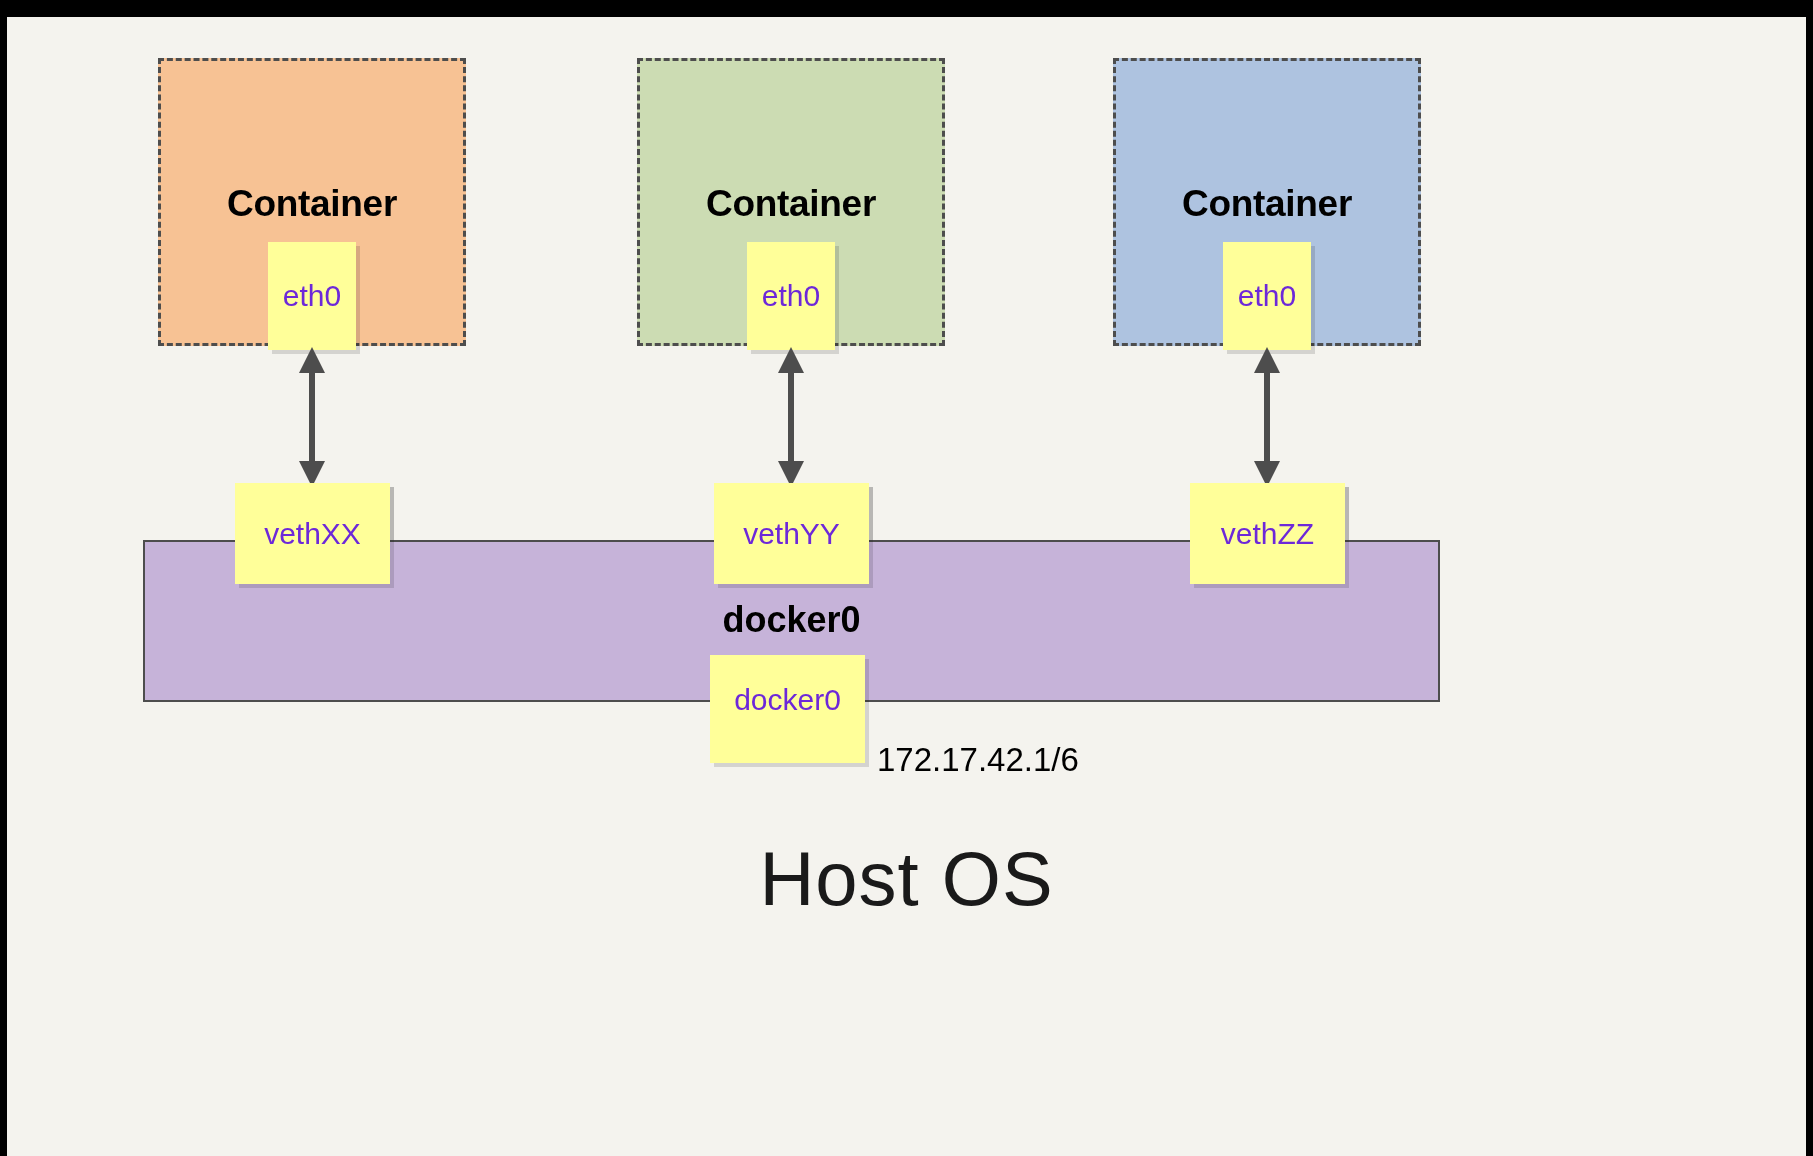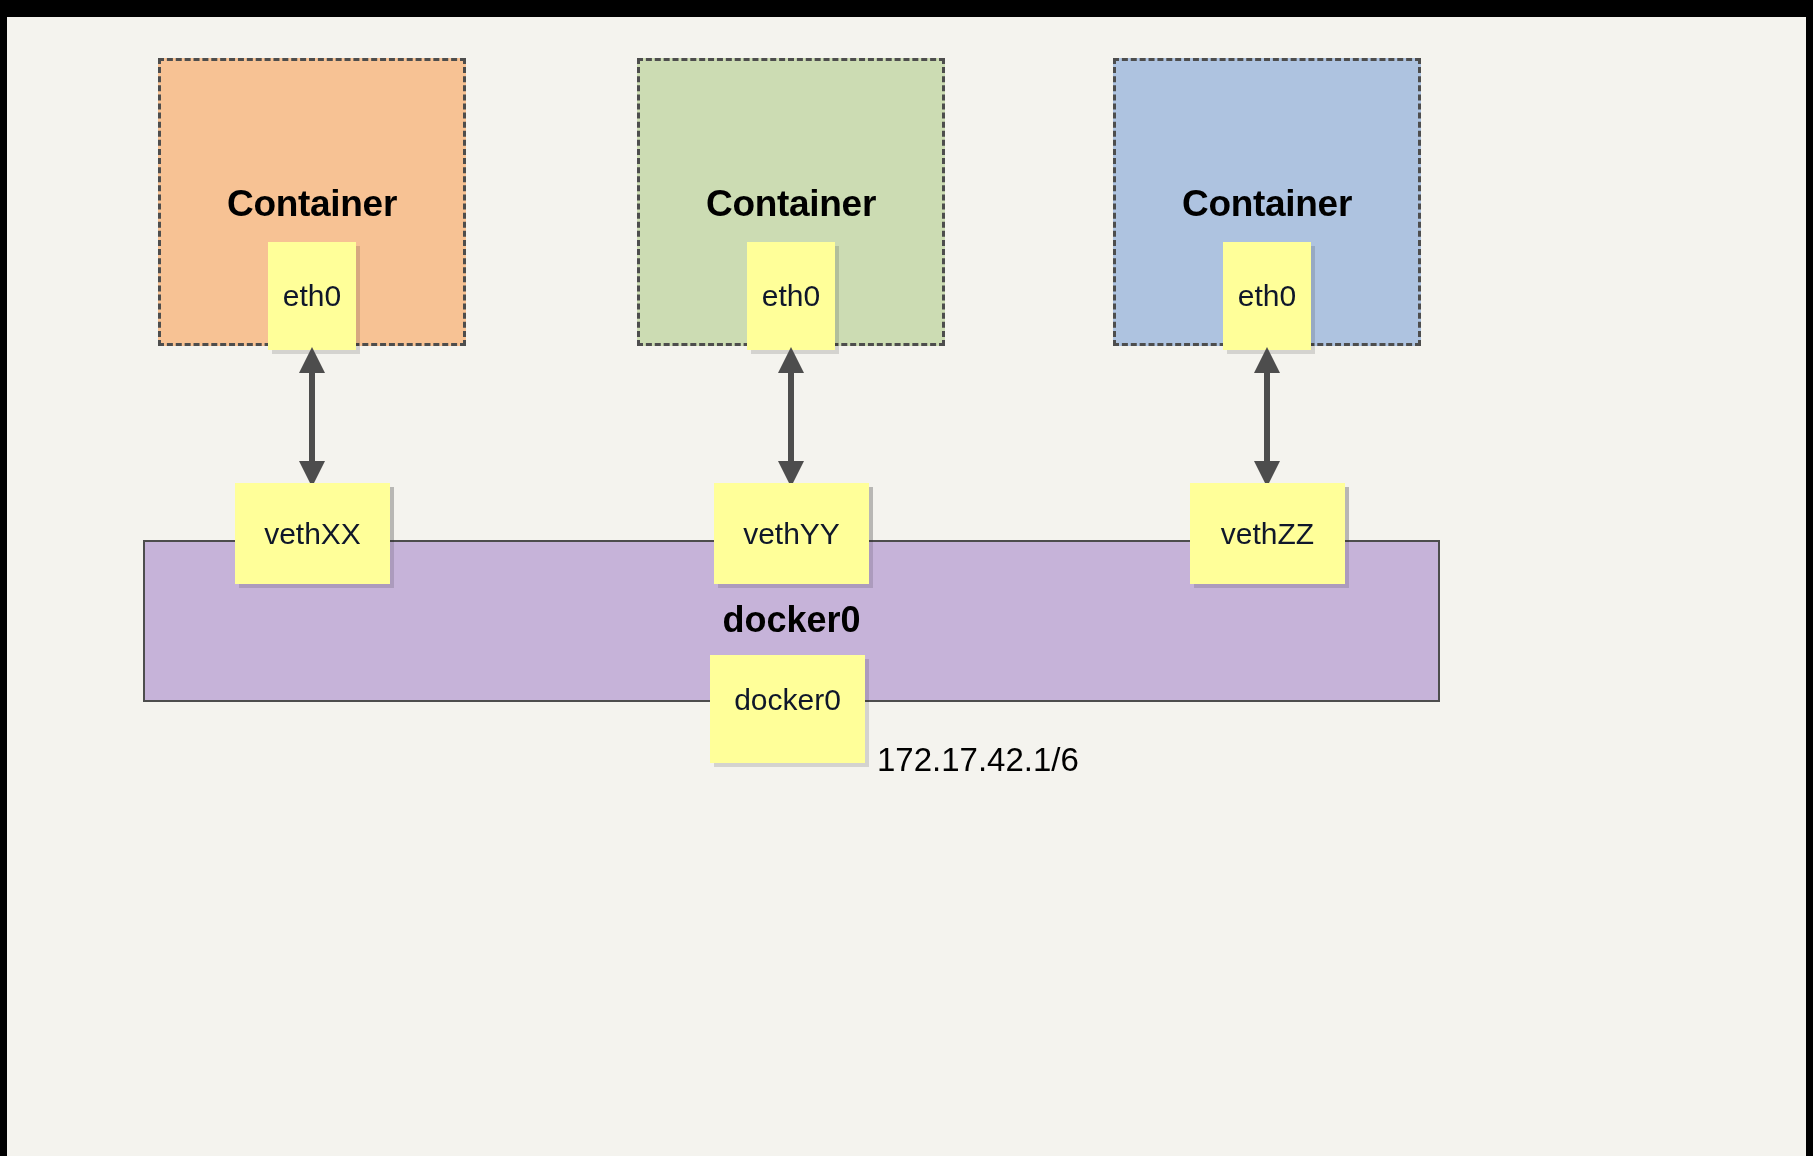--- a/index.html
+++ b/index.html
@@ -43,21 +43,21 @@
   }
   
   .ybox {
     position: absolute;
     background: #ffff99;
     box-sizing: border-box;
     box-shadow: 4px 4px 0 rgba(0,0,0,0.13);
     display: flex;
     align-items: center;
     justify-content: center;
-    color: #0f172a;
+    color: #6d28d9;
     font-size: 30px;
     font-family: "Liberation Sans", sans-serif;
   }
   .ybox.top-label {
     align-items: flex-start;
     padding-top: 28px;
   }
   
   #bridge-bar {
     position: absolute;
@@ -147,15 +147,16 @@
     </div>
 
     <div class="ybox" style="left:228px; top:466px; width:155px; height:101px;">vethXX</div>
     <div class="ybox" style="left:707px; top:466px; width:155px; height:101px;">vethYY</div>
     <div class="ybox" style="left:1183px; top:466px; width:155px; height:101px;">vethZZ</div>
 
     <div class="ybox top-label" style="left:703px; top:638px; width:155px; height:108px;">docker0</div>
 
     <div id="ip-label" style="left:870px; top:724px;">172.17.42.1/6</div>
 
+    <div id="host-os-label" style="top:818px;">Host OS</div>
 
   </div>
 </div>
 
 </body></html>

